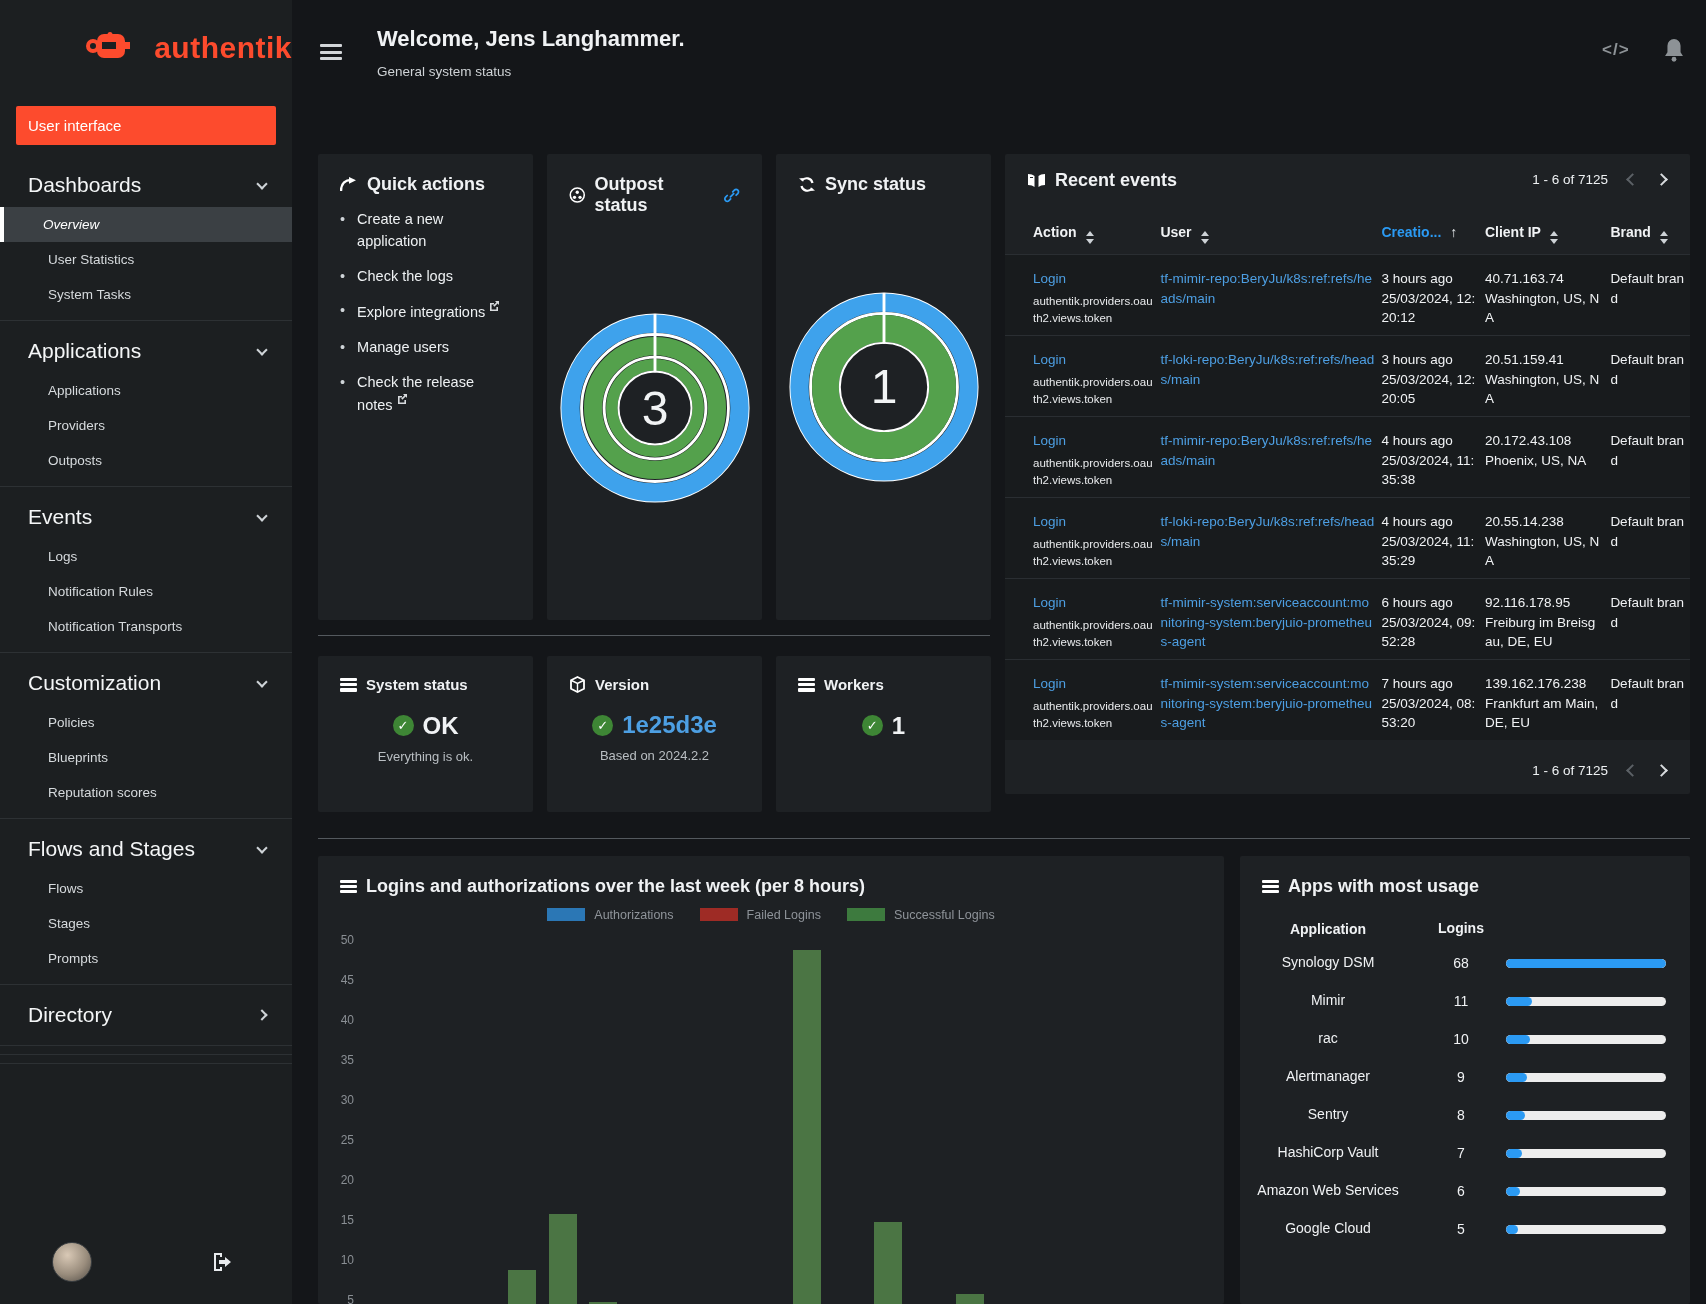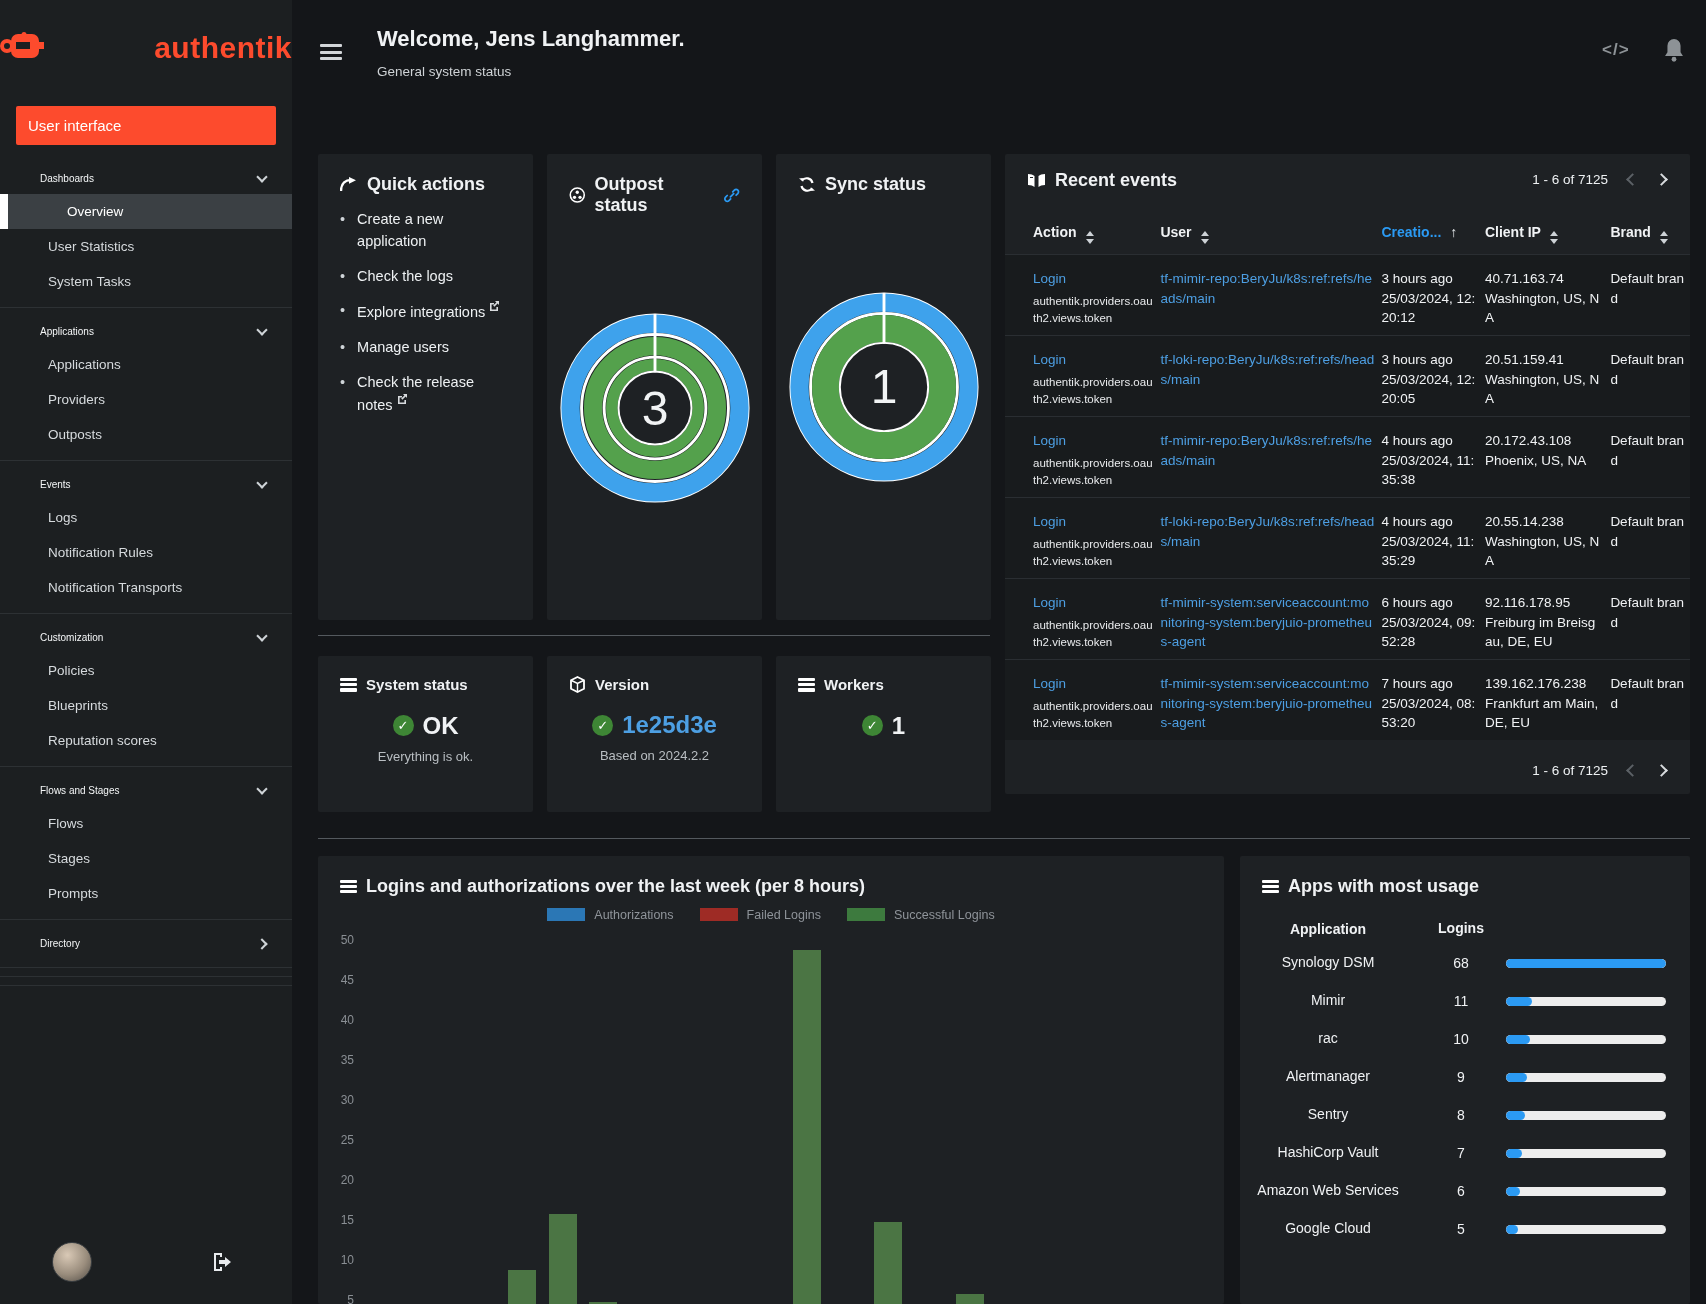--- a/index.html
+++ b/index.html
@@ -1,28 +1,28 @@
 <!DOCTYPE html>
 <html><head>
 <meta charset="utf-8">
 <style>
   html,body{margin:0;padding:0;background:#0d0f11;}
   *{box-sizing:border-box;font-family:"Liberation Sans","DejaVu Sans",sans-serif;}
   #app{position:relative;width:1706px;height:1304px;background:#141619;overflow:hidden;color:#f0f2f4;}
 
   
   .sidebar{position:absolute;left:0;top:0;width:292px;height:1304px;background:#1c1f21;z-index:2;display:flex;flex-direction:column;}
-  .logo-row{display:flex;align-items:center;gap:24px;justify-content:space-between;margin:30px 0 26px 0;}
+  .logo-row{display:flex;align-items:center;gap:24px;justify-content:flex-end;margin:30px 0 26px 0;}
   .logo-text{color:#fd4b2d;font-size:30px;font-weight:bold;letter-spacing:.5px;}
   .ui-btn{margin:14px 16px 10px 16px;background:#fd4b2d;color:#fff;font-size:15px;padding:11px 12px;border-radius:2px;cursor:pointer;}
   .nav{flex:1;overflow:hidden;padding-top:8px;}
-  .nav-head{display:flex;align-items:center;justify-content:space-between;padding:10px 26px 10px 40px;font-size:10px;color:#f4f6f7;cursor:pointer;}
+  .nav-head{display:flex;align-items:center;justify-content:space-between;padding:10px 26px 10px 28px;font-size:21px;color:#f4f6f7;cursor:pointer;}
   .nav-head.hl{background:#34383c;}
   .nav-item{padding:10px 24px 10px 48px;font-size:13.5px;color:#d6dadd;cursor:pointer;}
-  .nav-item.active{background:#3b4044;border-left:8px solid #ffffff;padding-left:59px;margin:0;color:#fff;}
+  .nav-item.active{background:#3b4044;border-left:4px solid #ffffff;padding-left:39px;margin:0;color:#fff;font-style:italic;}
   .nav-divider{height:1px;background:#2d3134;margin:8px 0;}
   .chev{width:8px;height:8px;border-right:2px solid #cfd4d8;border-bottom:2px solid #cfd4d8;display:inline-block;}
   .chev.down{transform:rotate(45deg);margin-top:-3px;}
   .chev.right{transform:rotate(-45deg);}
   .side-foot{display:flex;align-items:center;justify-content:space-between;padding:0 58px 0 52px;margin-bottom:22px;}
   .avatar{width:40px;height:40px;border-radius:50%;background:radial-gradient(circle at 38% 32%,#d9c9b6,#9a8d7d 55%,#4f4a44);border:1px solid #3a3e41;cursor:pointer;}
 
   
   .hamburger{position:absolute;left:320px;top:44px;width:22px;height:18px;cursor:pointer;}
   .hamburger i{display:block;height:3px;background:#d2d5d8;border-radius:1px;margin-bottom:3.5px;}

